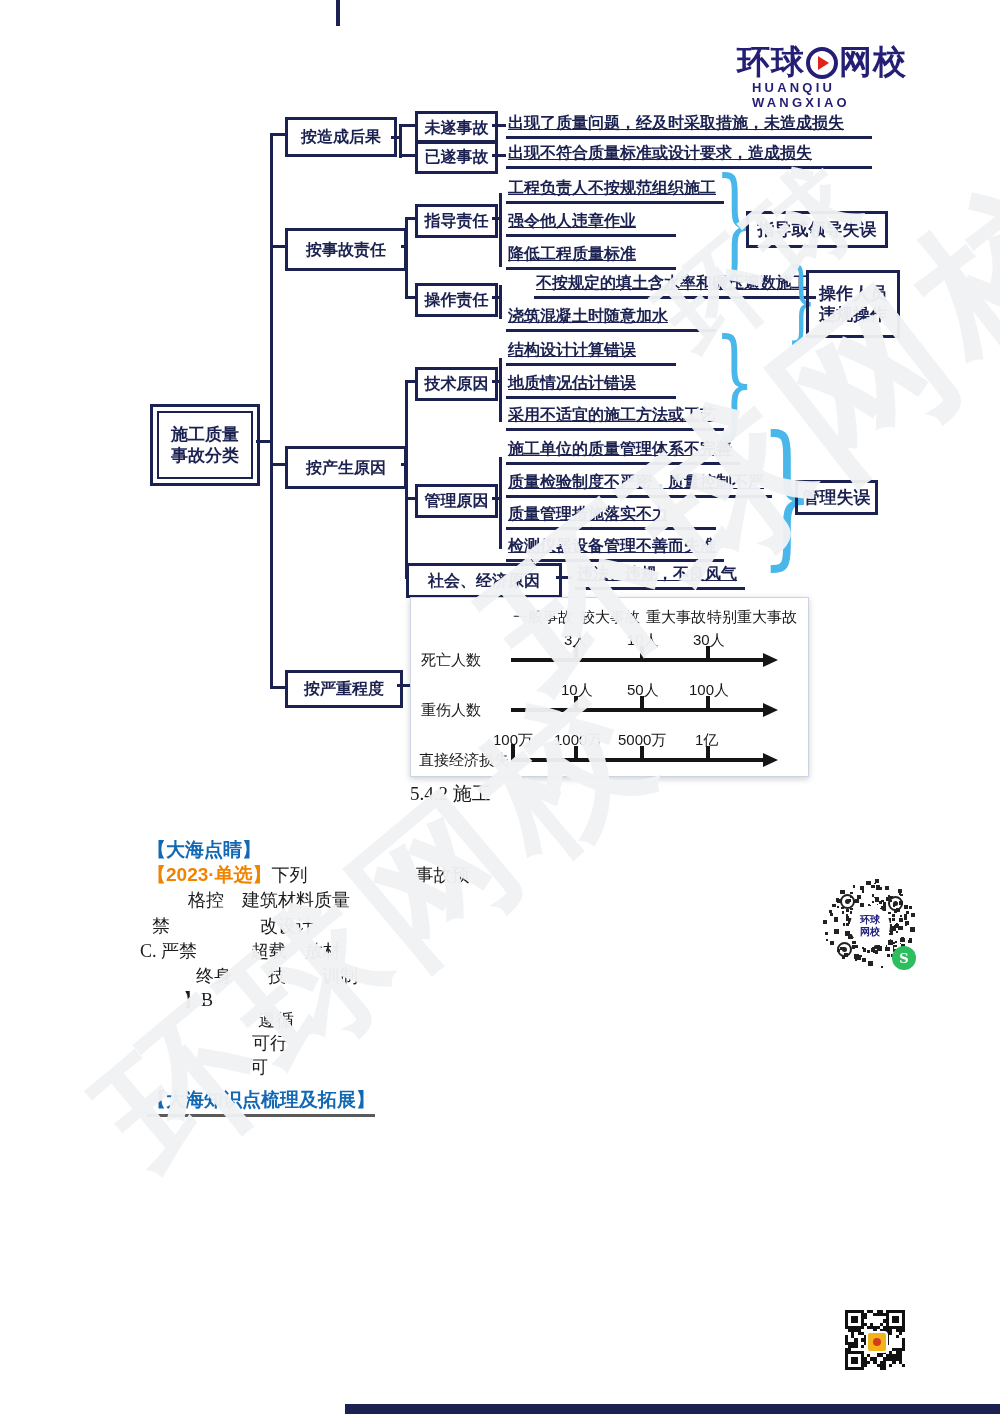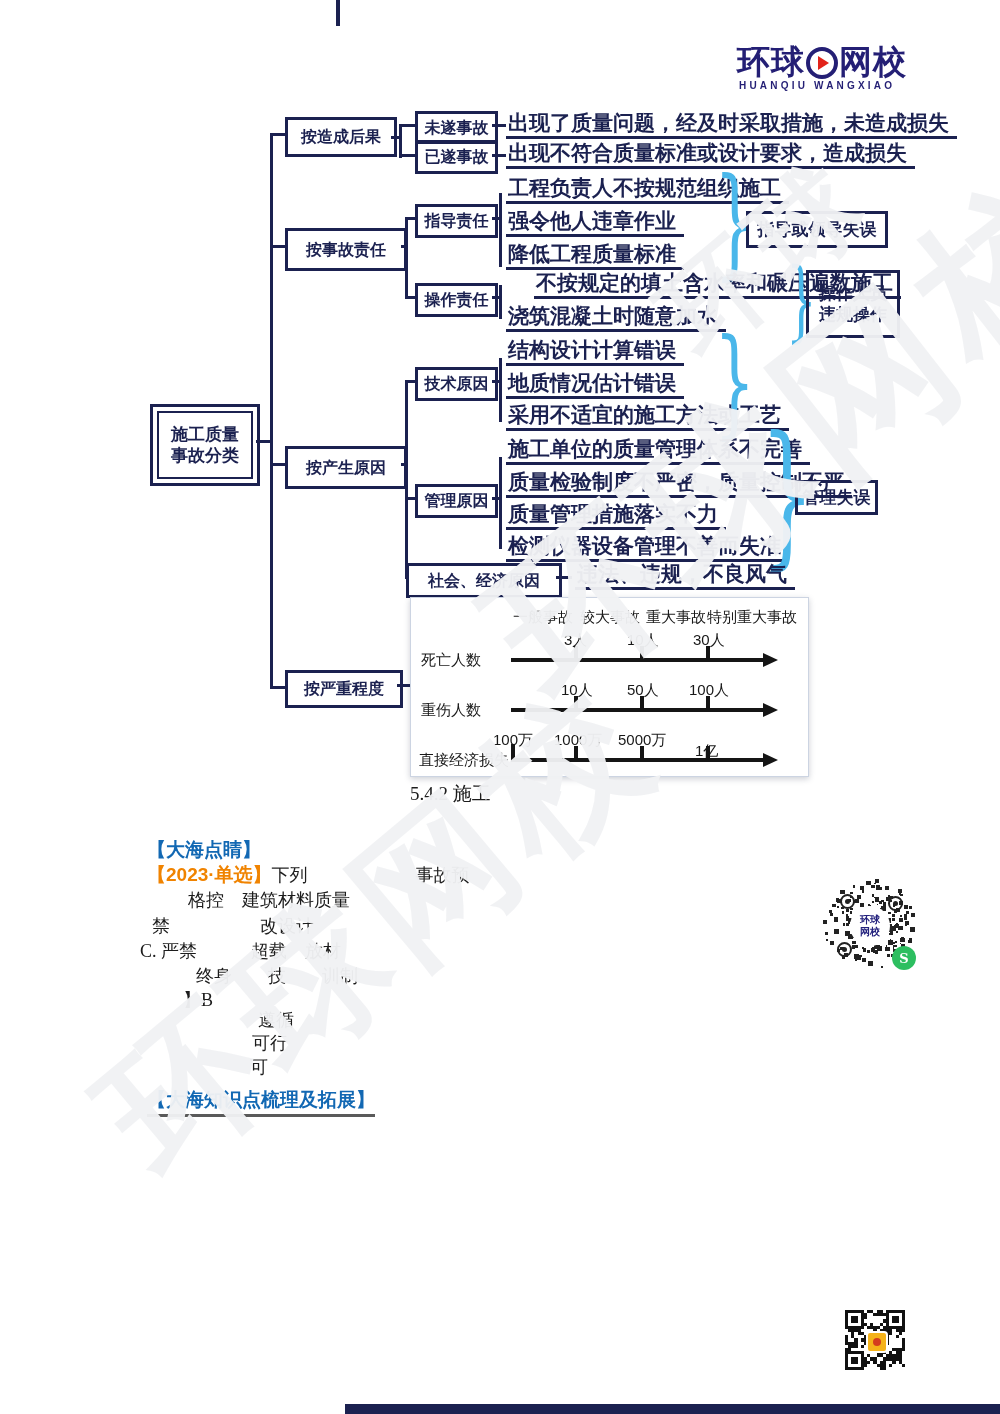--- a/index.html
+++ b/index.html
@@ -3,22 +3,22 @@
 <meta charset="utf-8">
 <style>
   html,body{margin:0;padding:0;background:#fff;}
   #canvas{position:relative;width:1000px;height:1414px;background:#fff;overflow:hidden;
           font-family:"Liberation Sans",sans-serif;}
   .abs{position:absolute;}
   .line{position:absolute;background:#1b2150;}
   .nbox{position:absolute;border:3px solid #1b2150;color:#1b2150;font-weight:bold;
         display:flex;align-items:center;justify-content:center;text-align:center;
         font-size:16px;line-height:1.25;background:transparent;}
-  .udesc{position:absolute;color:#1b2150;font-weight:bold;font-size:21px;line-height:21px;
-         white-space:nowrap;border-bottom:3px solid #1b2150;padding:0 8px 3px 2px;}
+  .udesc{position:absolute;color:#1b2150;font-weight:bold;font-size:16px;line-height:21px;
+         white-space:nowrap;border-bottom:3px solid #1b2150;padding:0 8px 3px 2px;text-decoration:underline;}
   .brace{position:absolute;color:#4ab7ea;font-family:"DejaVu Serif",serif;transform:scaleX(.55);
          transform-origin:left center;}
   .brace::before{content:"}";}
   .tpanel{position:absolute;background:#fff;border:1px solid #ccd4e2;
           box-shadow:0 2px 6px rgba(30,40,70,.22);color:#181818;font-size:15px;}
   .tpanel span{position:absolute;white-space:nowrap;}
   .aline{position:absolute;height:4px;background:#151515;}
   .ahead{position:absolute;width:0;height:0;border-left:15px solid #151515;
          border-top:7px solid transparent;border-bottom:7px solid transparent;}
   .tick{position:absolute;width:4px;background:#151515;}
@@ -39,21 +39,21 @@
   <div class="line" style="left:345px;top:1404px;width:655px;height:10px;"></div>
 
   <div class="abs" style="left:737px;top:40px;width:180px;height:52px;">
     <div class="abs" style="left:0;top:0;display:flex;align-items:center;color:#241f75;font-weight:bold;font-size:33px;letter-spacing:1px;">
       <span>环球</span>
       <span class="abs" style="position:static;display:inline-flex;align-items:center;justify-content:center;width:24px;height:24px;border:4px solid #241f75;border-radius:50%;margin:0 1px;background:#fff;">
         <span style="display:block;width:0;height:0;border-left:11px solid #e2231a;border-top:7px solid transparent;border-bottom:7px solid transparent;margin-left:3px;"></span>
       </span>
       <span>网校</span>
     </div>
-    <div class="abs" style="left:2px;top:40px;font-size:10px;font-weight:bold;letter-spacing:3.2px;color:#241f75;">HUANQIU WANGXIAO</div>
+    <div class="abs" style="left:15px;top:40px;font-size:13px;font-weight:bold;letter-spacing:3.2px;color:#241f75;">HUANQIU WANGXIAO</div>
   </div>
 
   <div class="nbox" style="left:150px;top:404px;width:104px;height:76px;padding:0;">
     <div style="border:2px solid #1b2150;width:92px;height:64px;display:flex;flex-direction:column;align-items:center;justify-content:center;font-size:17px;">
       <span>施工质量</span>
       <span>事故分类</span>
     </div>
   </div>
 
   <div class="line" style="left:256px;top:440px;width:16px;height:3px;"></div>
@@ -176,21 +176,21 @@
     <span style="left:10px;top:103px;font-family:Liberation Mono, monospace;">重伤人数</span>
     <div class="aline" style="left:100px;top:110px;width:253px;"></div>
     <div class="ahead" style="left:352px;top:105px;"></div>
     <div class="tick" style="left:163px;top:98px;height:14px;"></div>
     <div class="tick" style="left:229px;top:98px;height:14px;"></div>
     <div class="tick" style="left:295px;top:98px;height:14px;"></div>
 
     <span style="left:82px;top:133px;">100万</span>
     <span style="left:143px;top:133px;">1000万</span>
     <span style="left:207px;top:133px;">5000万</span>
-    <span style="left:284px;top:144px;">1亿</span>
+    <span style="left:284px;top:133px;">1亿</span>
     <span style="left:8px;top:153px;">直接经济损失</span>
     <div class="aline" style="left:100px;top:160px;width:253px;"></div>
     <div class="ahead" style="left:352px;top:155px;"></div>
     <div class="tick" style="left:100px;top:146px;height:18px;"></div>
     <div class="tick" style="left:163px;top:148px;height:16px;"></div>
     <div class="tick" style="left:229px;top:148px;height:16px;"></div>
     <div class="tick" style="left:295px;top:148px;height:16px;"></div>
   </div>
 
   <div class="abs serif" style="left:410px;top:781px;font-size:19px;">5.4.2 施工</div>

